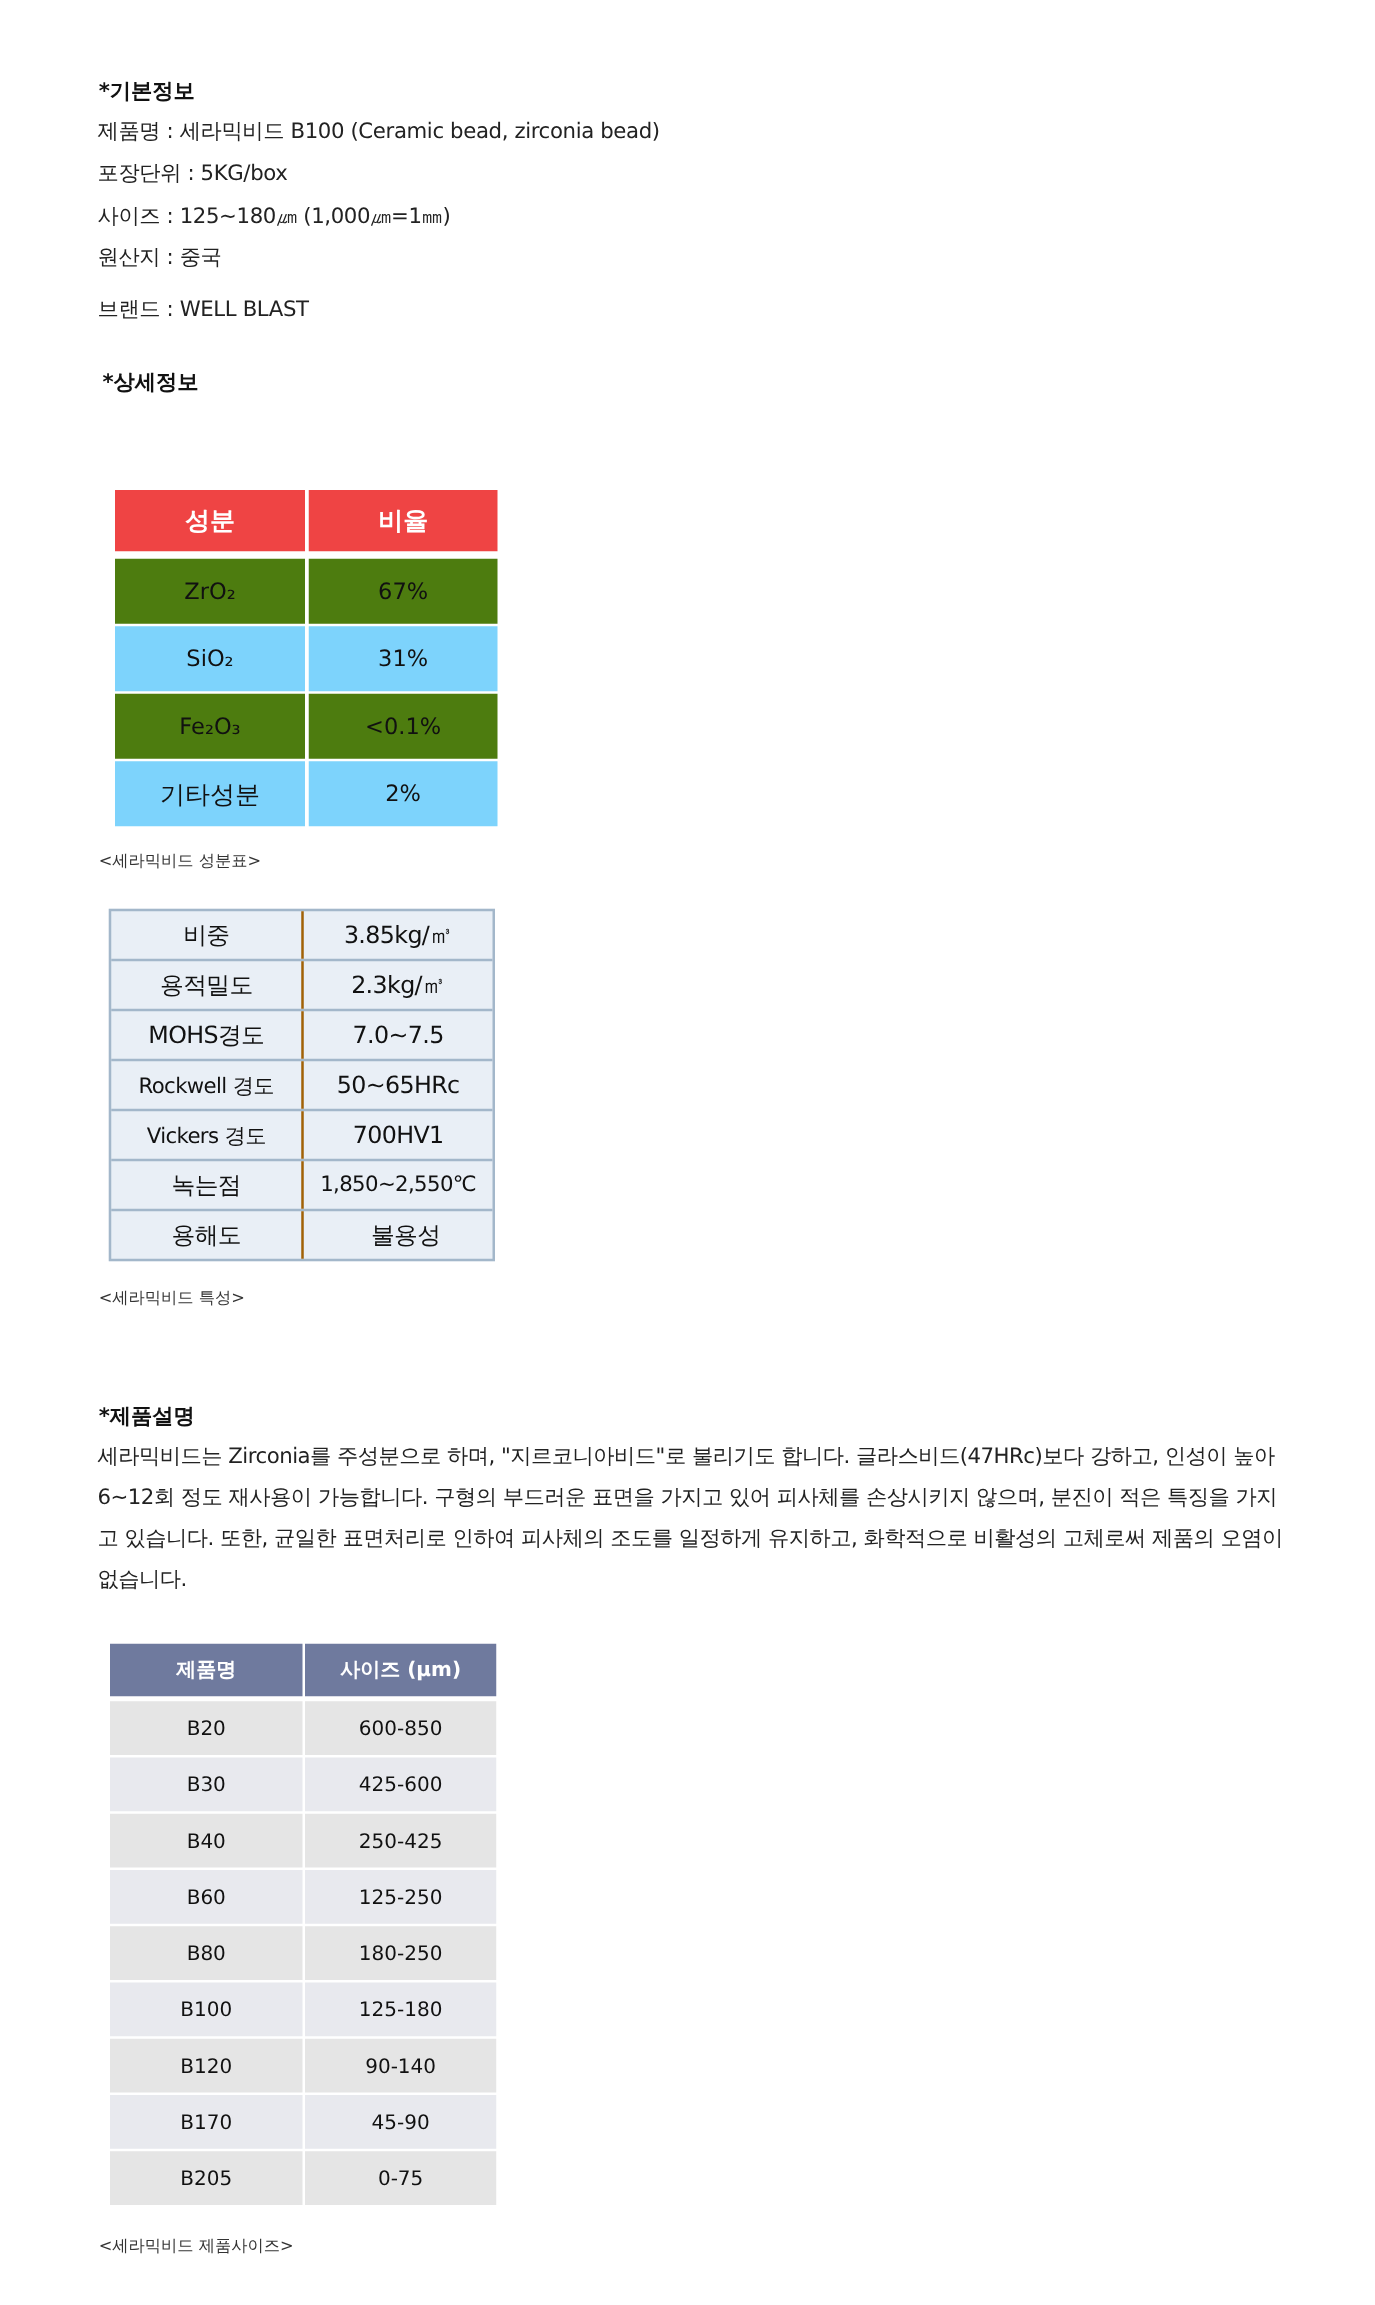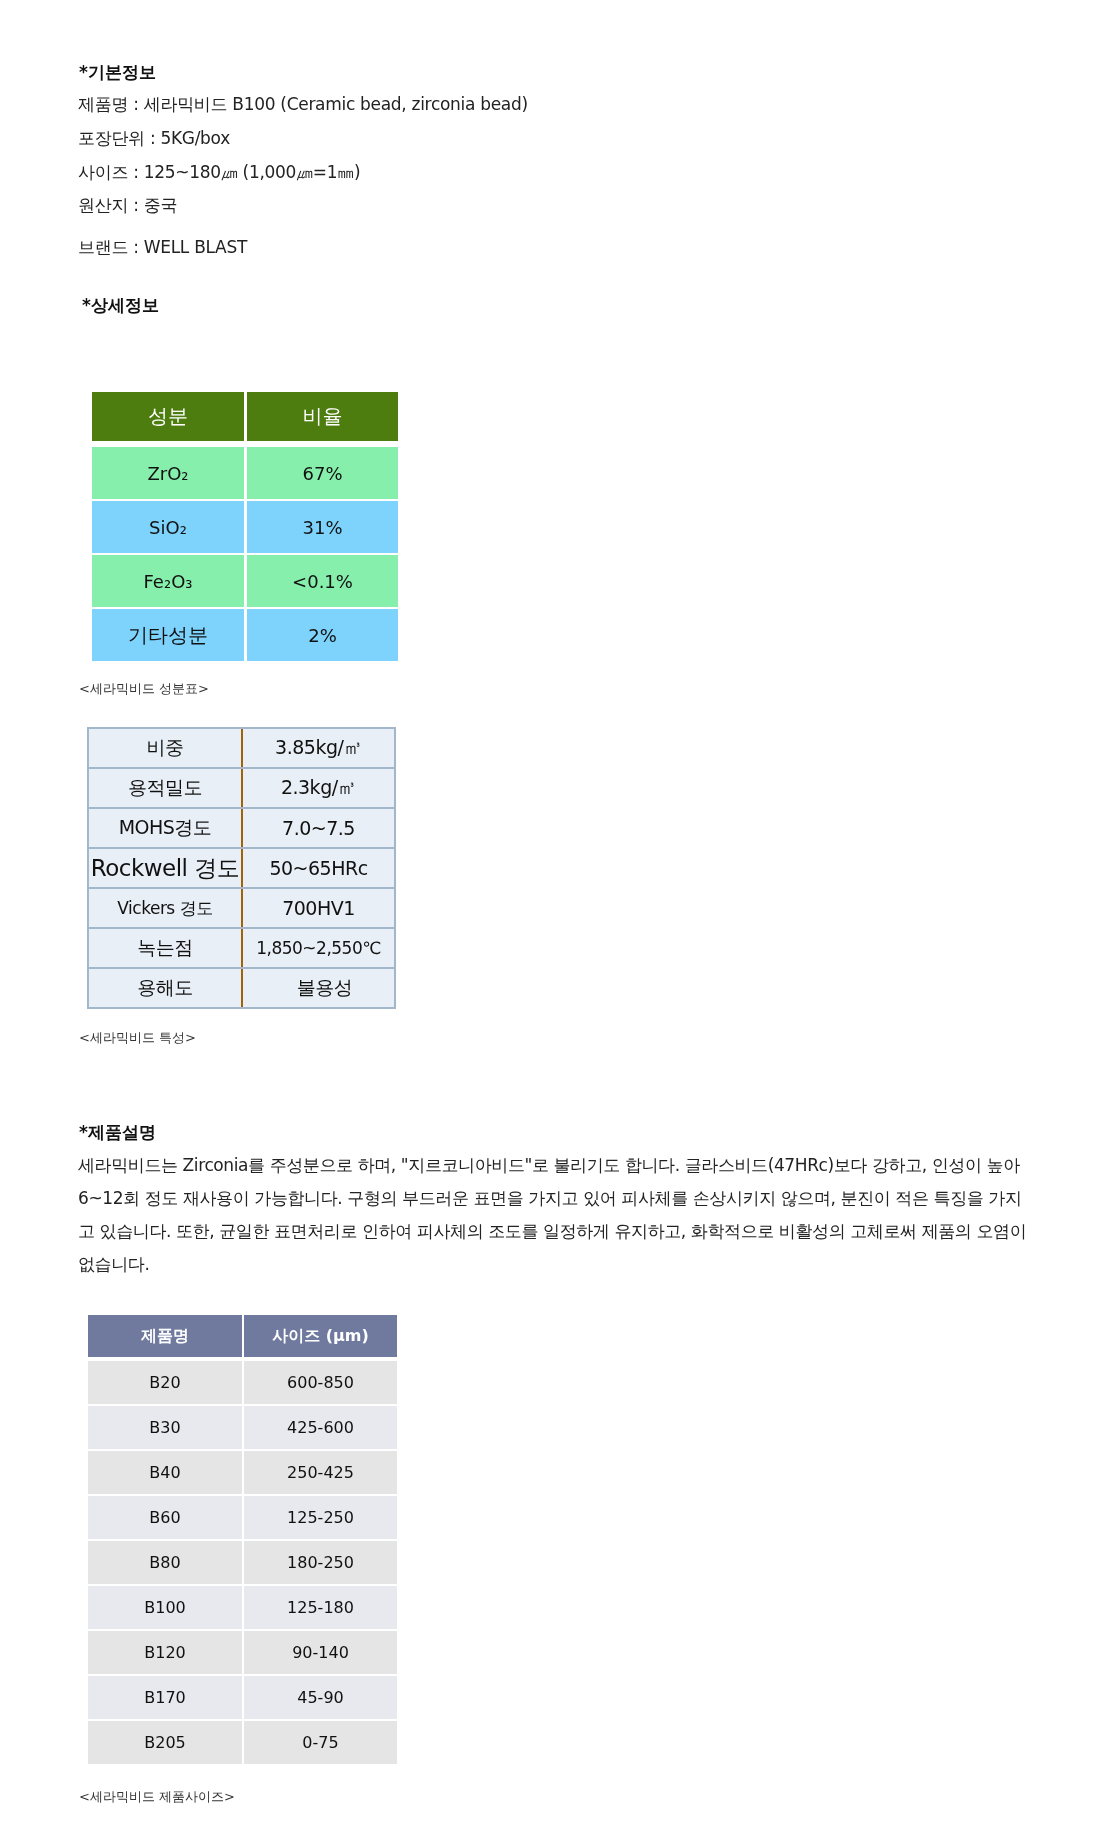--- a/index.html
+++ b/index.html
@@ -13,25 +13,25 @@
   .info-line { font-size: 17px; color: #222; white-space: nowrap; letter-spacing: -0.3px; }
   .caption { font-size: 13px; color: #333; white-space: nowrap; }
   .para { font-size: 17px; color: #222; line-height: 33px; width: 960px; letter-spacing: -0.4px; }
 
   
   .t1 { left: 92px; top: 392px; width: 306px; border-collapse: separate; border-spacing: 0; }
   .t1 .row { display: flex; }
   .t1 .cell { display: flex; align-items: center; justify-content: center; font-size: 18px; color: #111; }
   .t1 .c1 { width: 152px; }
   .t1 .c2 { width: 151px; margin-left: 3px; }
-  .t1 .hdr .cell { background: #4d7c0f; color: #ffffff; font-weight: normal; height: 49px; font-size: 20px; }
+  .t1 .hdr .cell { background: #ef4444; color: #ffffff; font-weight: bold; height: 49px; font-size: 20px; }
   .t1 .hdr { margin-bottom: 6px; }
   .t1 .body .row { height: 52px; margin-bottom: 2px; }
   .t1 .body .row .cell { height: 52px; }
-  .t1 .body .row.dark .cell { background: #86efac; text-align: right; }
+  .t1 .body .row.dark .cell { background: #4d7c0f; text-align: right; }
   .t1 .body .row.light .cell { background: #7dd3fc; }
 
   
   .t2 { left: 87px; top: 727px; width: 309px; border: 2px solid #a3b7ca; background: #e9eff6; box-sizing: border-box; }
   .t2 .row { display: flex; height: 40px; border-bottom: 2px solid #a3b7ca; box-sizing: border-box; }
   .t2 .row:last-child { border-bottom: none; height: 38px; gap: 12px; }
   .t2 .cell { display: flex; align-items: center; justify-content: center; font-size: 19px; color: #111; white-space: nowrap; letter-spacing: -0.5px; }
   .t2 .c1 { width: 154px; border-right: 2px solid #a16207; box-sizing: border-box; }
   .t2 .c2 { flex: 1; }
 
@@ -93,21 +93,21 @@
   </div>
   <div class="row">
     <div class="cell c1">용적밀도</div>
     <div class="cell c2">2.3kg/㎥</div>
   </div>
   <div class="row">
     <div class="cell c1">MOHS경도</div>
     <div class="cell c2">7.0~7.5</div>
   </div>
   <div class="row">
-    <div class="cell c1" style="font-size:23px;">Rockwell 경도</div>
+    <div class="cell c1" style="font-size:17px;">Rockwell 경도</div>
     <div class="cell c2">50~65HRc</div>
   </div>
   <div class="row">
     <div class="cell c1" style="font-size:17px;">Vickers 경도</div>
     <div class="cell c2">700HV1</div>
   </div>
   <div class="row">
     <div class="cell c1">녹는점</div>
     <div class="cell c2" style="font-size:17px;">1,850~2,550℃</div>
   </div>

